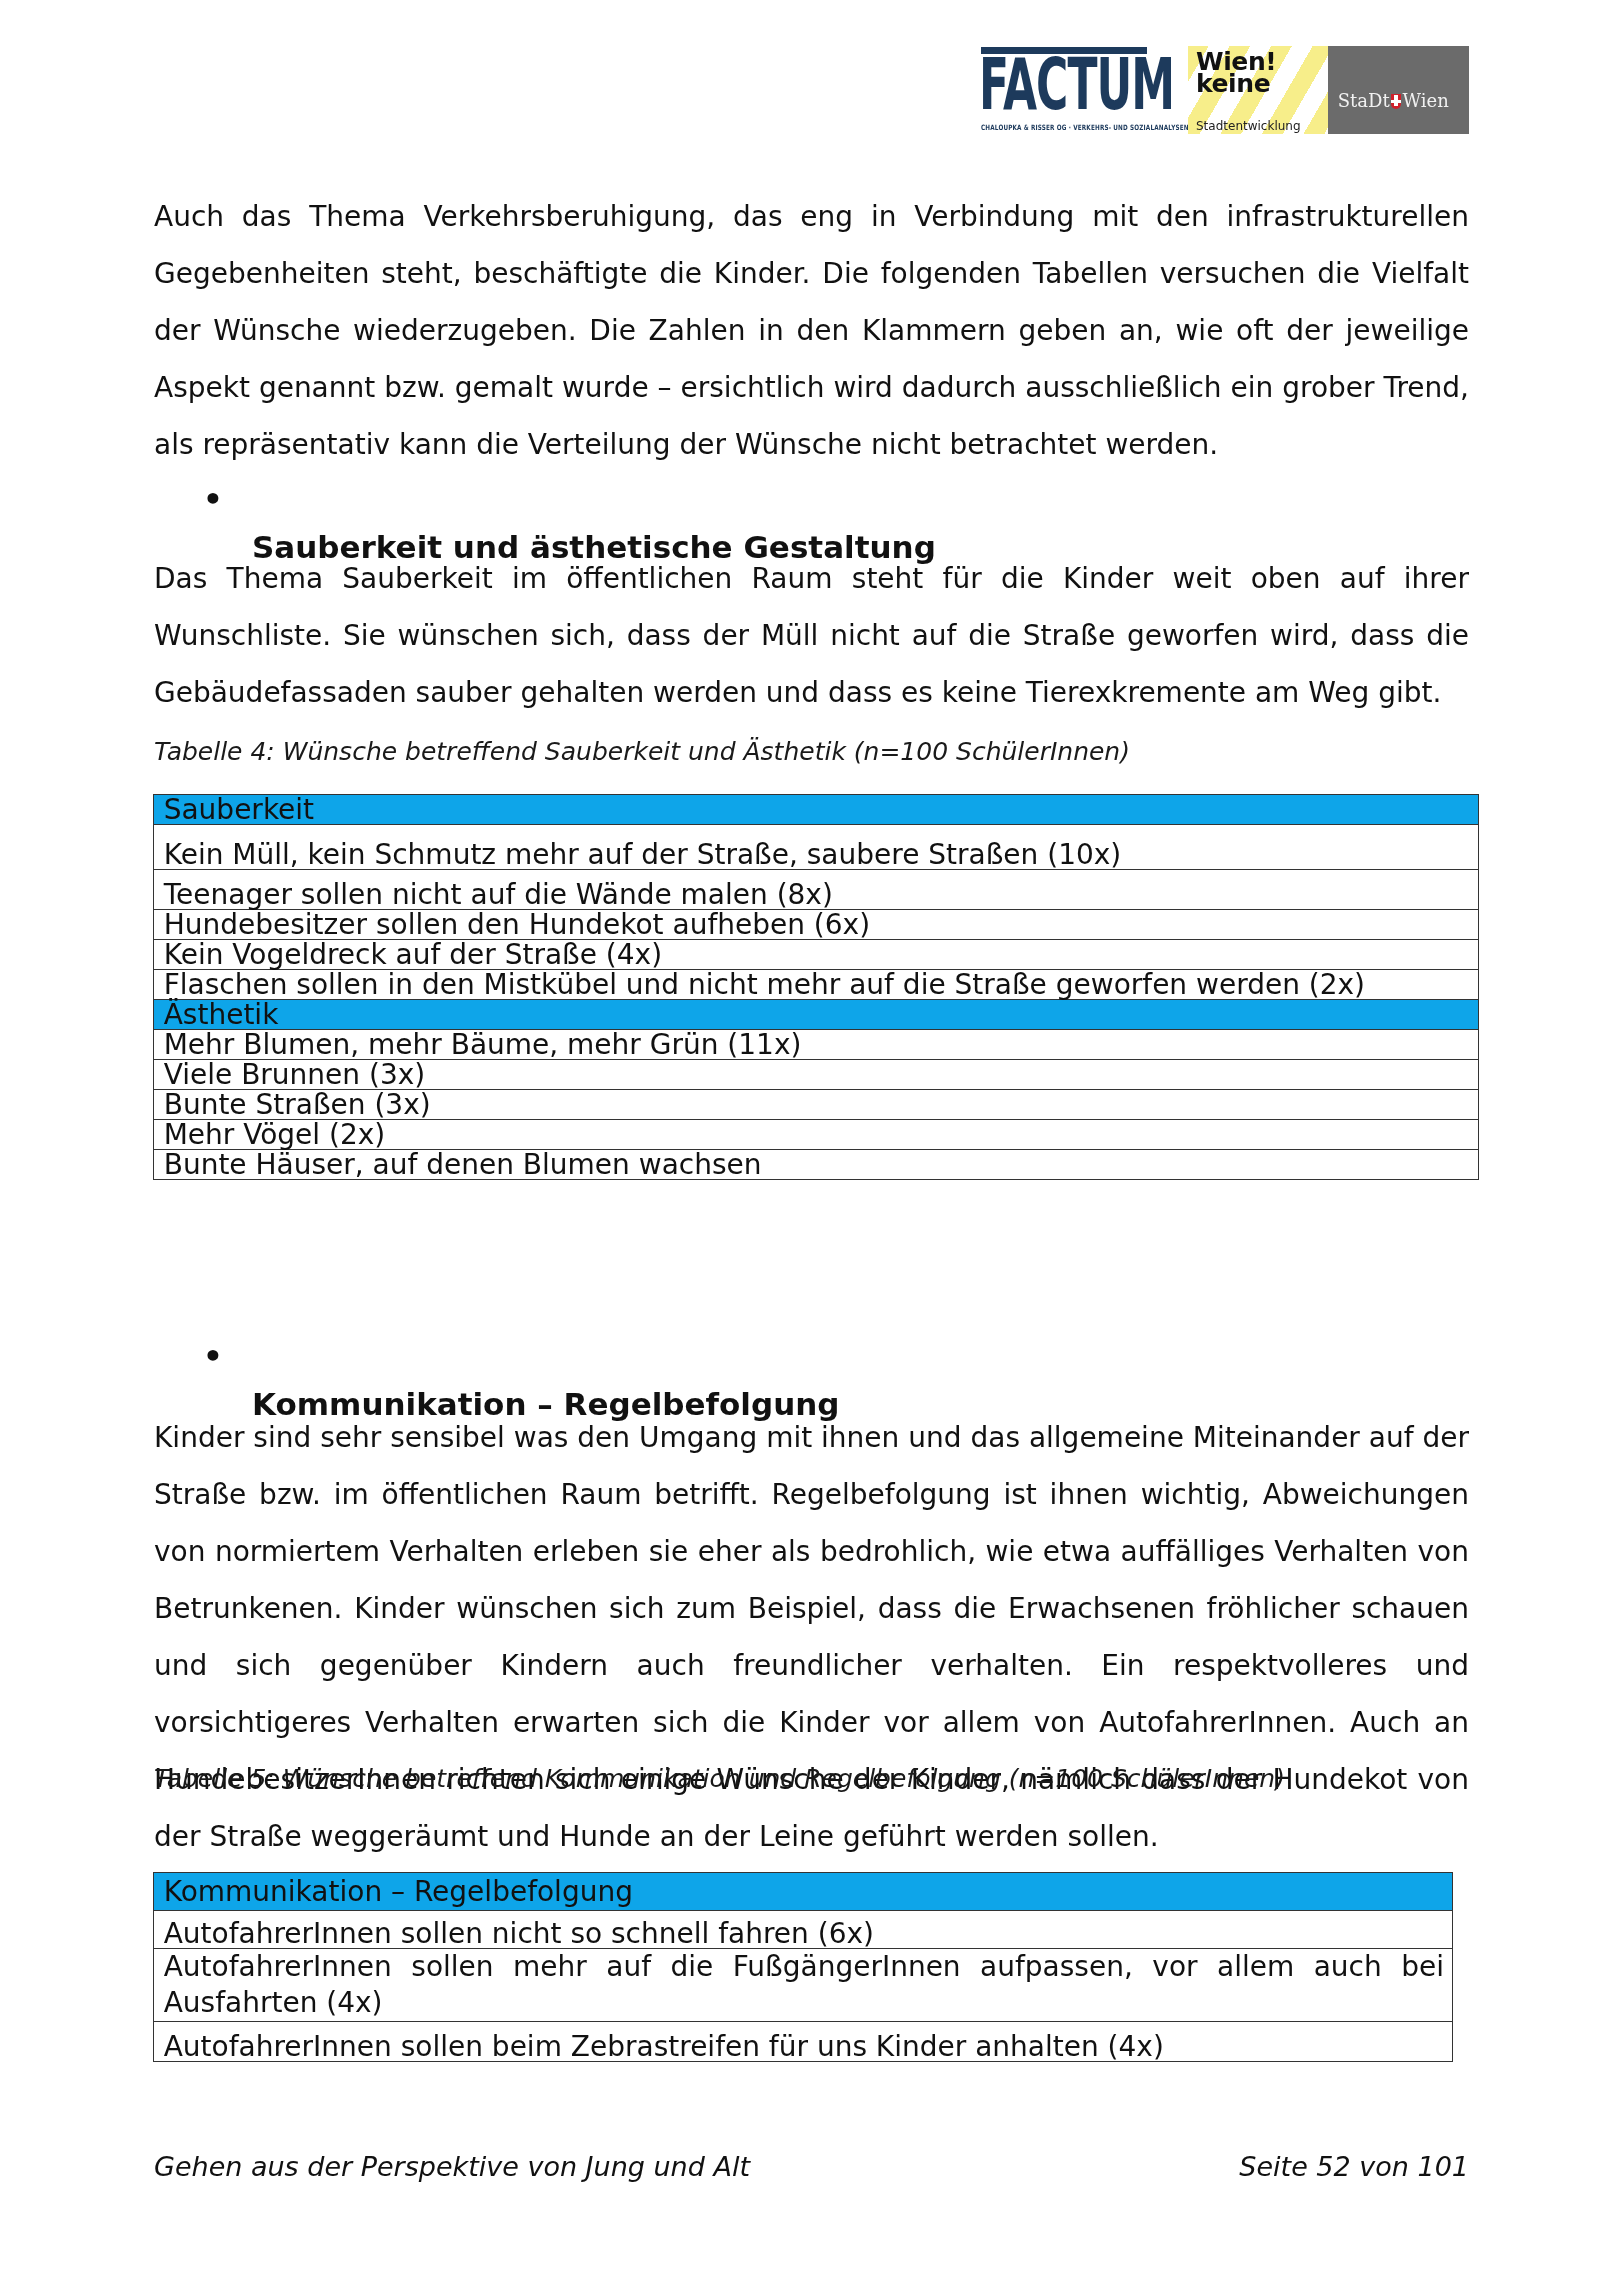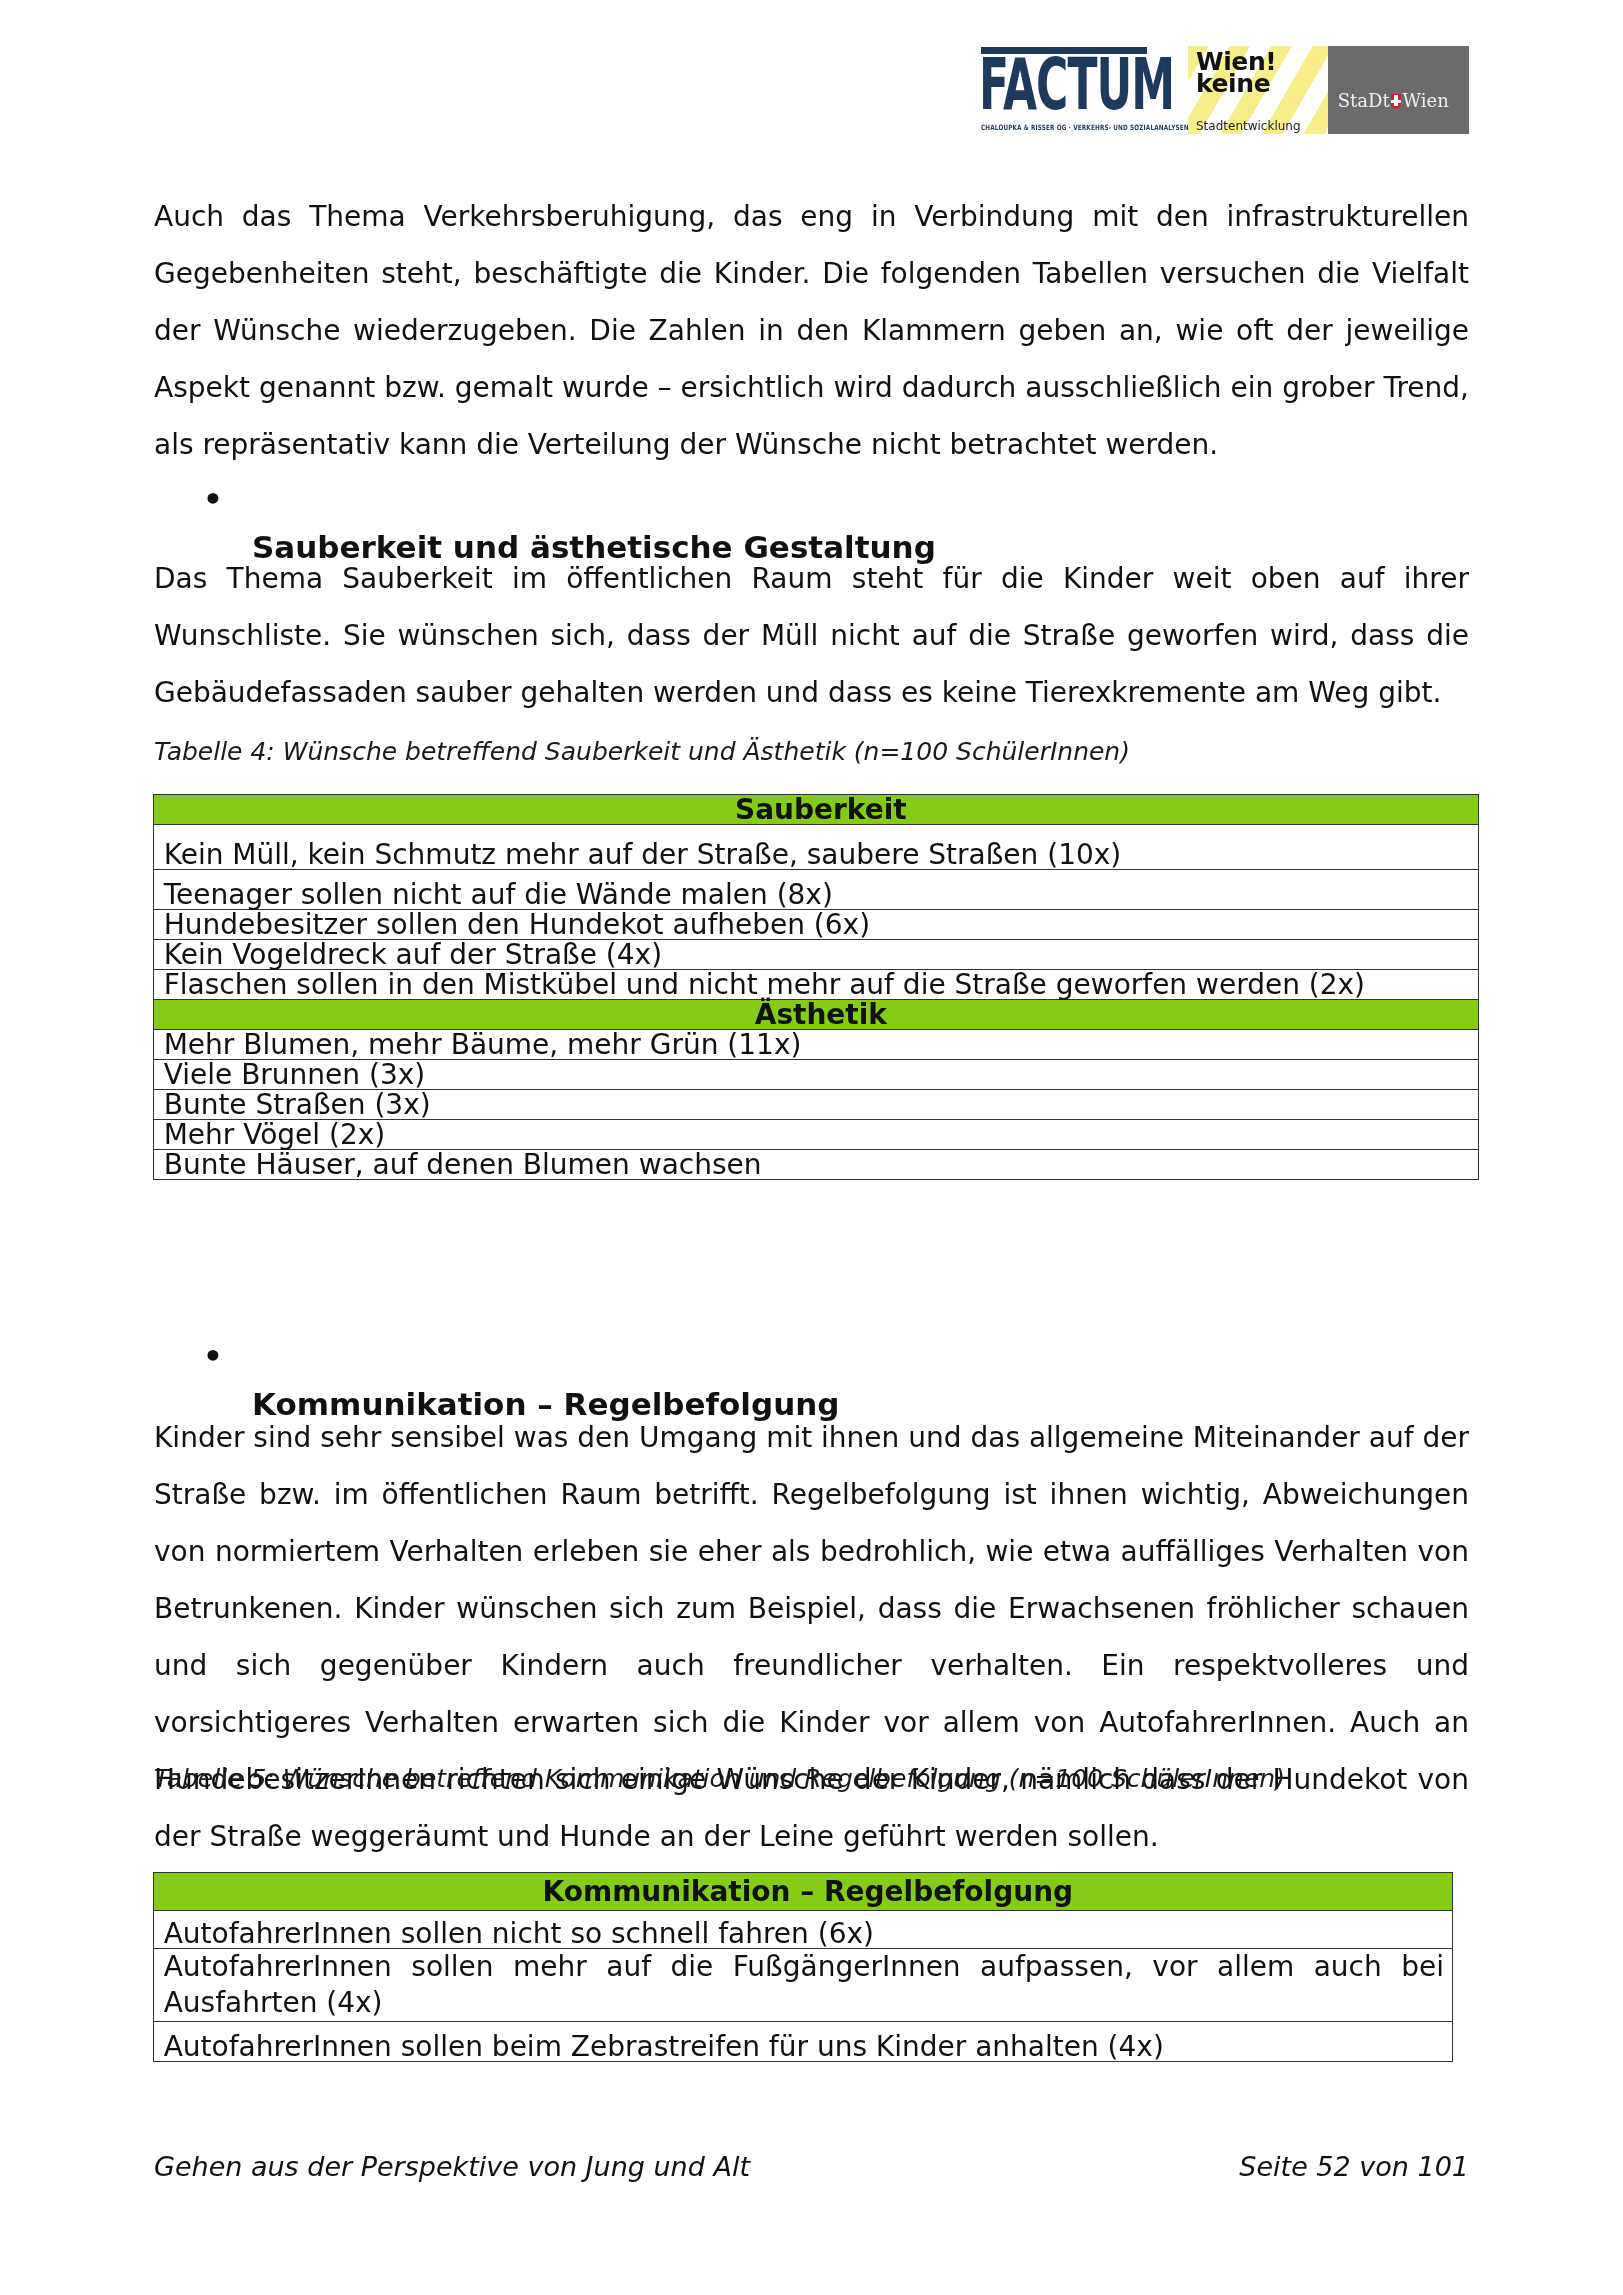--- a/index.html
+++ b/index.html
@@ -32,21 +32,21 @@
   .para { position: absolute; left: 154px; width: 1315px; font-size: 28px; line-height: 57px;
           text-align: justify; text-align-last: left; color: #111; margin: 0; }
   .heading { position: absolute; left: 203px; font-size: 31px; font-weight: bold; color: #111; }
   .heading .bullet { position: absolute; left: 0; top: 0; font-weight: bold; }
   .heading .htext { position: absolute; left: 49px; white-space: nowrap; margin-top: 48px; }
   .caption { position: absolute; left: 154px; font-size: 25px; font-style: italic; color: #1a1a1a; white-space: nowrap; }
 
   
   .tbl { position: absolute; border-collapse: collapse; font-size: 28px; color: #111; }
   .tbl td { border: 1.6px solid #333; padding: 0 0 0 9.7px; vertical-align: bottom; white-space: nowrap; line-height: 29px; }
-  .tbl tr.head td { background: #84cc16; font-weight: bold; vertical-align: middle; text-align: center; }
+  .tbl tr.head td { background: #0ea5e9; font-weight: normal; vertical-align: middle; }
   .tbl td.wrap { white-space: normal; line-height: 36px; padding-right: 8px; text-align: justify; text-align-last: left; }
 
   .footer { position: absolute; top: 2151px; font-size: 27px; color: #111; white-space: nowrap; font-style: italic; }
 </style>
 </head>
 <body>
 
 <div class="logo-factum">
   <div class="factum-bar"></div>
   <div class="factum-word">FACTUM</div>

